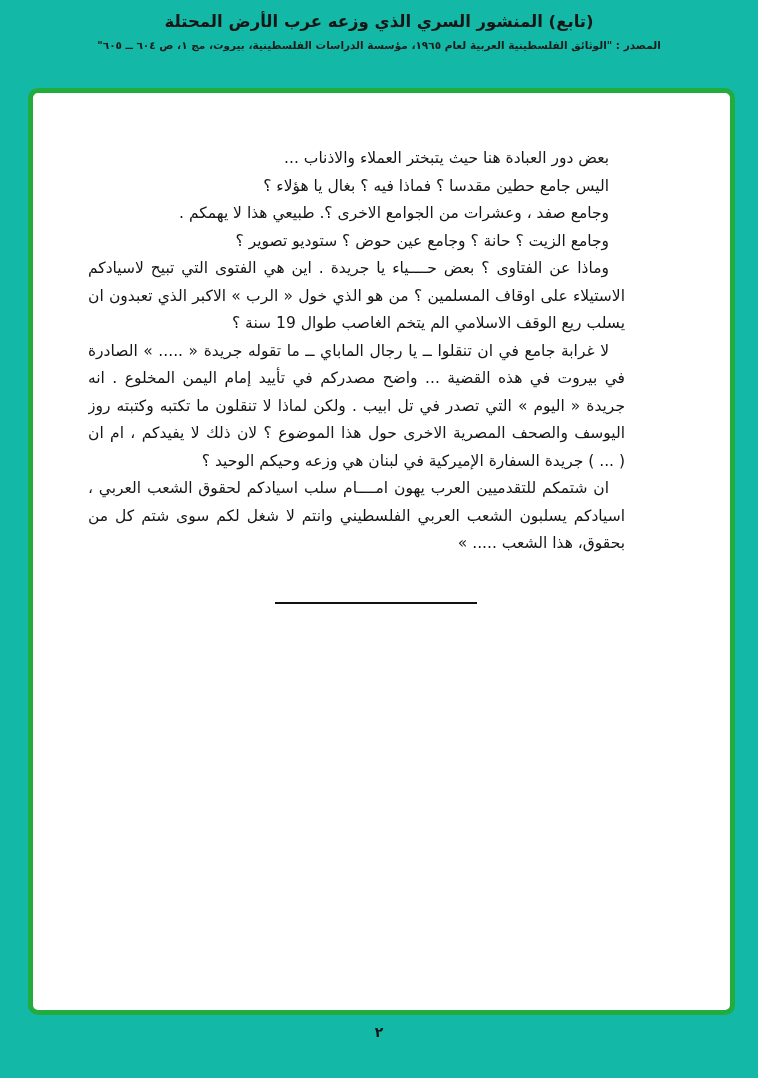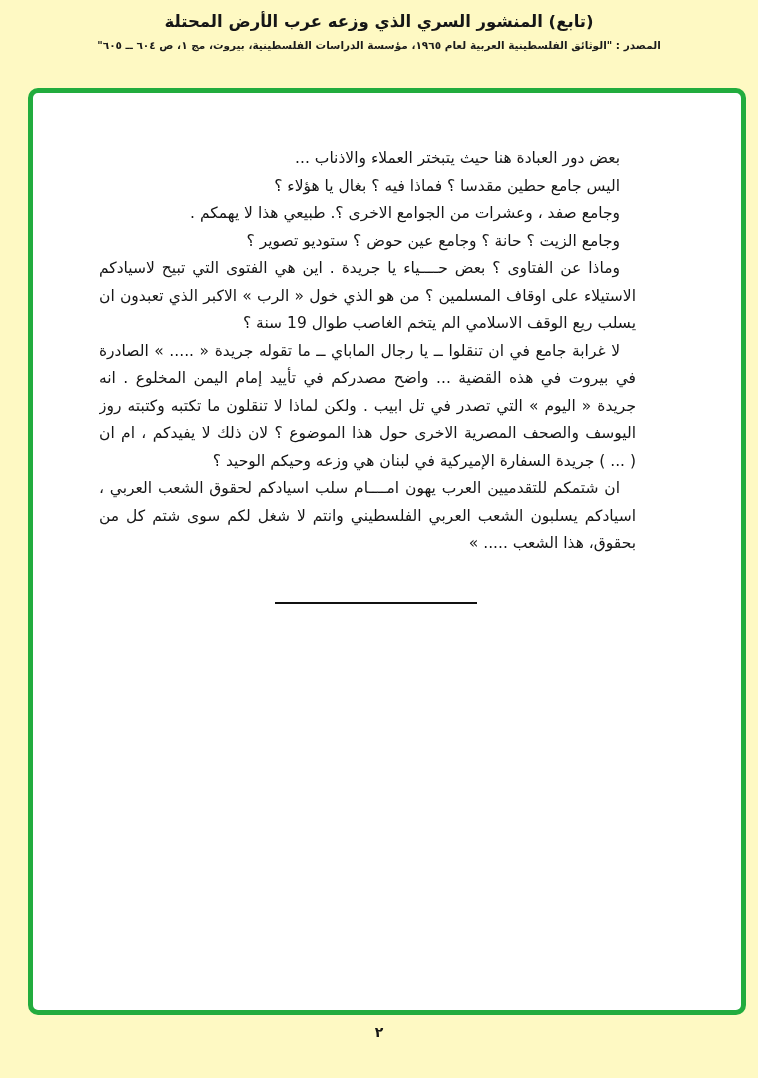--- a/index.html
+++ b/index.html
@@ -4,21 +4,21 @@
 <style>
   html, body {
     margin: 0;
     padding: 0;
     background: #ffffff;
   }
   .page {
     position: relative;
     width: 758px;
     height: 1078px;
-    background: #fef9c3;
+    background: #14b8a6;
     font-family: "DejaVu Sans", sans-serif;
     color: #161616;
     overflow: hidden;
   }
   .header {
     position: absolute;
     top: 12px;
     left: 0;
     width: 100%;
     text-align: center;
@@ -37,21 +37,20 @@
   }
   .frame {
     position: absolute;
     left: 28px;
     top: 88px;
     width: 697px;
     height: 917px;
     border: 5px solid #22ac3e;
     border-radius: 10px;
     background: #ffffff;
-    padding-left: 11px;
   }
   .textblock {
     position: absolute;
     top: 52px;
     right: 105px;
     width: 537px;
     direction: rtl;
     font-size: 15.5px;
     line-height: 27.5px;
   }

